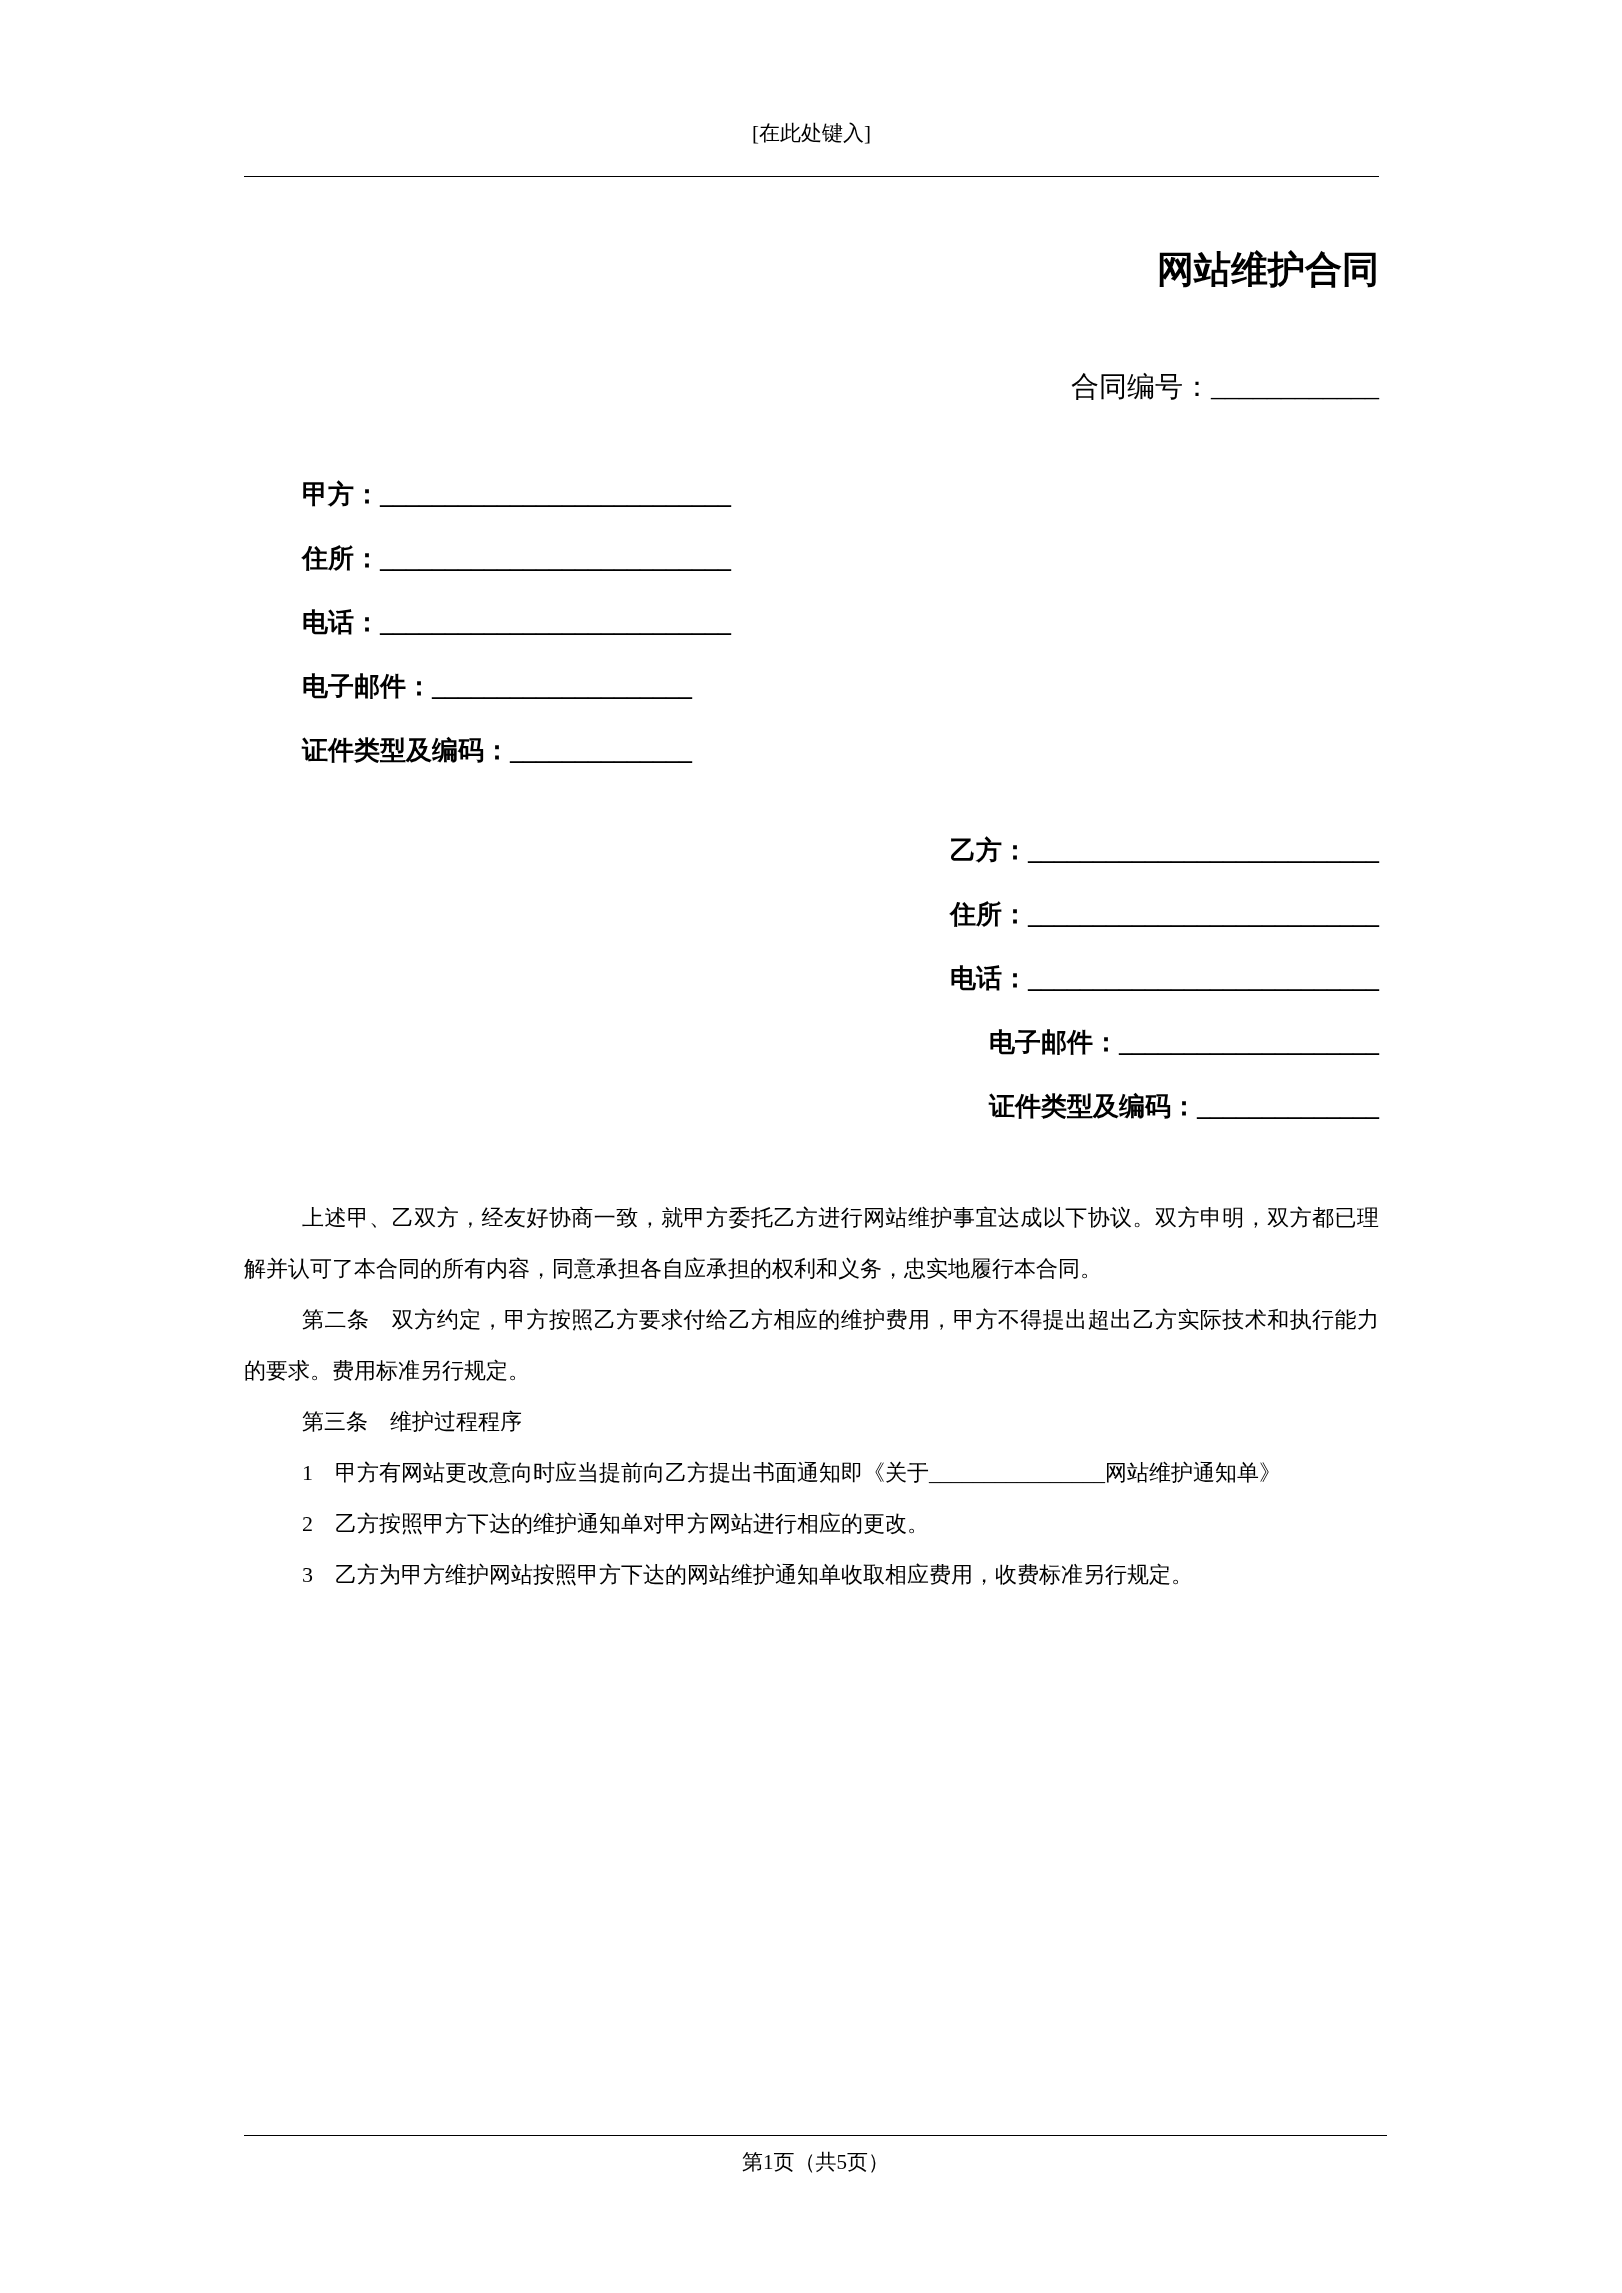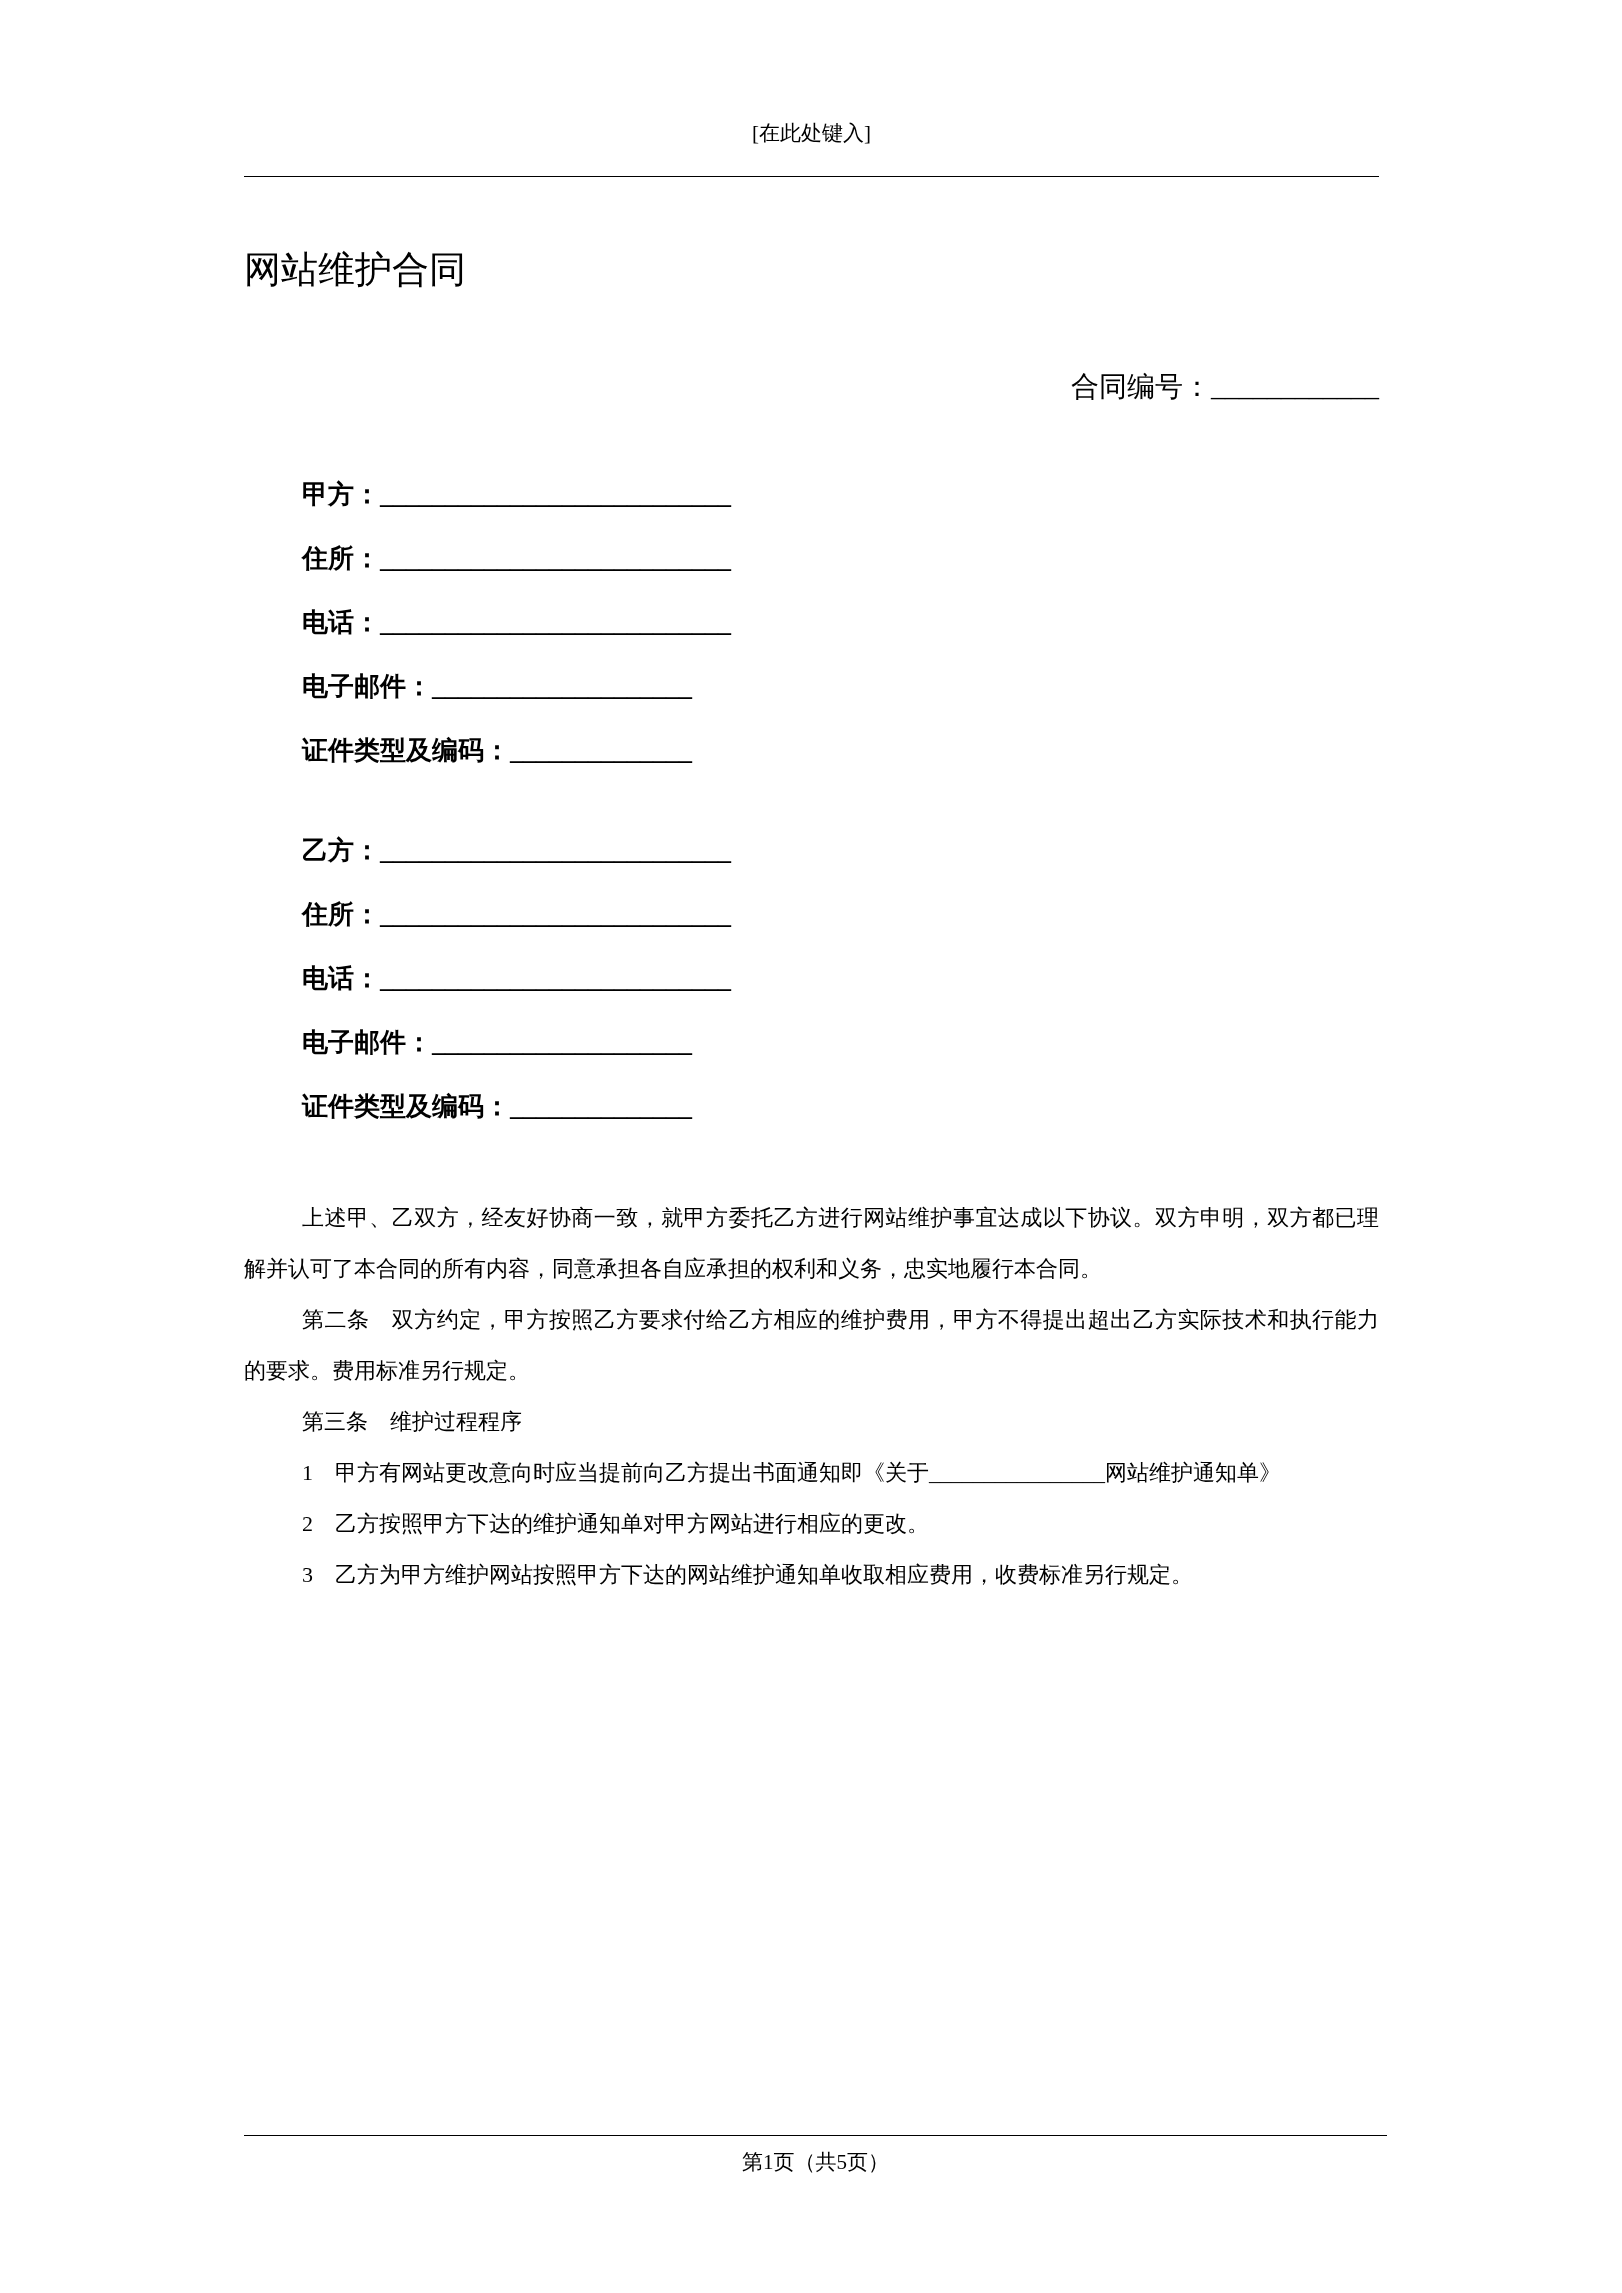--- a/index.html
+++ b/index.html
@@ -21,32 +21,33 @@
     line-height: 27px;
   }
   .header-rule {
     margin: 29px 244px 0 244px;
     border-bottom: 1.8px solid #000000;
     height: 0;
   }
   .doc-title {
     margin: 69px 244px 8px 244px;
     font-size: 37px;
-    font-weight: normal;
+    font-weight: bold;
     line-height: 47px;
+    text-align: right;
   }
   .contract-no {
     margin: 76px 244px 0 244px;
     text-align: right;
     font-size: 28px;
     line-height: 36px;
   }
   .fields { margin: 0 244px; font-weight: bold; }
   .party-a { margin-top: 58px; }
-  .party-b { margin-top: 36px; }
+  .party-b { margin-top: 36px; text-align: right; }
   .field-line {
     padding-left: 58px;
     font-size: 26px;
     line-height: 64px;
     white-space: nowrap;
   }
   .blank { letter-spacing: 0; }
   .paragraphs { margin-top: 53px; }
   .para {
     margin: 0 244px;

